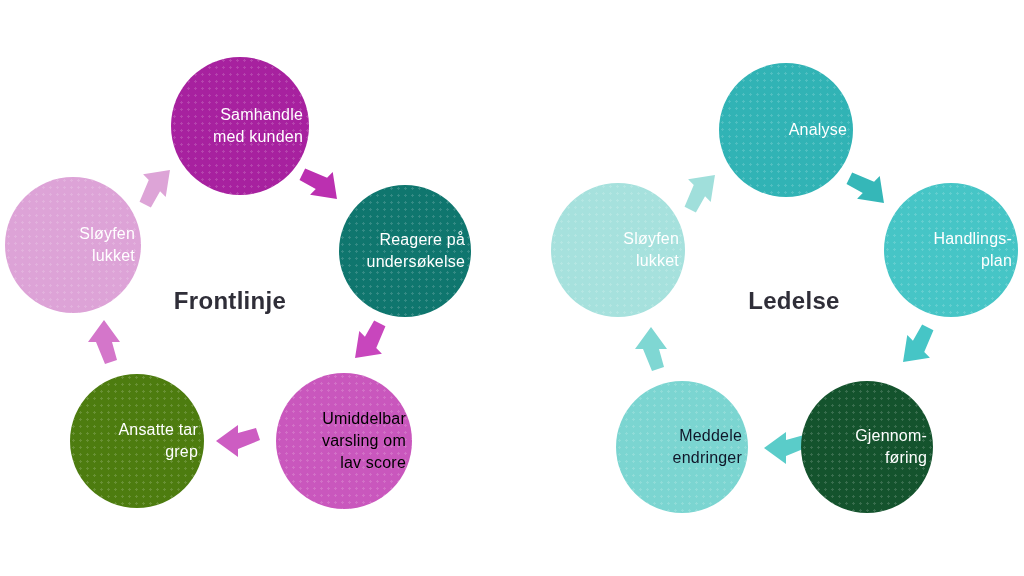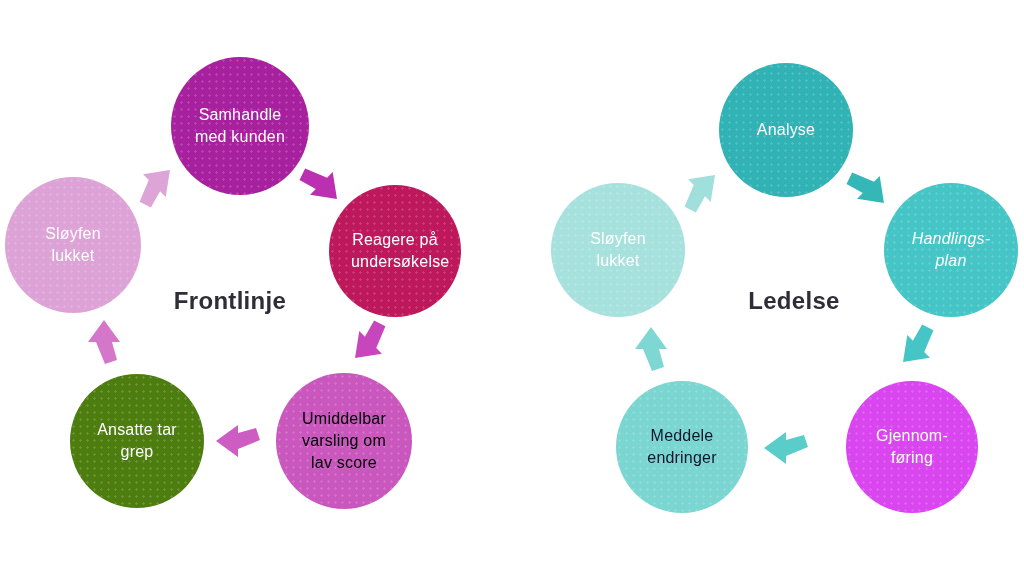--- a/index.html
+++ b/index.html
@@ -27,22 +27,22 @@
     border-radius: 50%;
     background-image: radial-gradient(rgba(255,255,255,0.45) 1px, transparent 1.3px);
     background-size: 7px 7px;
     opacity: .35;
     pointer-events: none;
   }
   .node-label {
     position: relative;
     z-index: 1;
     width: 100%;
-    padding: 0 22px;
-    text-align: center;
+    padding: 0 6px;
+    text-align: right;
     white-space: pre-line;
     color: #ffffff;
     font-size: 16px;
     font-weight: 500;
     line-height: 1.38;
     letter-spacing: .2px;
   }
   .arrow {
     position: absolute;
     overflow: visible;
@@ -78,21 +78,21 @@
       <svg viewBox="0 0 48 40" class="arrow" style="left: 80px; top: 324px; width: 48px; height: 40px; transform: rotate(-90deg);">
         <path d="M26 4 L48 20 L26 36 L26 28 L8 33 L4 21 L26 12 Z" fill="#d476ca"></path>
       </svg>
       <svg viewBox="0 0 48 40" class="arrow" style="left: 129px; top: 167px; width: 48px; height: 40px; transform: rotate(-45deg);">
         <path d="M26 4 L48 20 L26 36 L26 28 L8 33 L4 21 L26 12 Z" fill="#dda4d7"></path>
       </svg>
       <div class="node" style="left: 171px; top: 57px; width: 138px; height: 138px; background: rgb(167, 33, 159);">
         <div class="node-label" style="color: rgb(255, 255, 255);">Samhandle
 med kunden</div>
       </div>
-      <div class="node" style="left: 329px; top: 185px; width: 132px; height: 132px; background: #be185d;">
+      <div class="node" style="left: 339px; top: 185px; width: 132px; height: 132px; background: #0f766e;">
         <div class="node-label" style="color: rgb(255, 255, 255);">Reagere på
 undersøkelse</div>
       </div>
       <div class="node" style="left: 276px; top: 373px; width: 136px; height: 136px; background: rgb(201, 87, 189);">
         <div class="node-label" style="color: #000000;">Umiddelbar
 varsling om
 lav score</div>
       </div>
       <div class="node" style="left: 70px; top: 374px; width: 134px; height: 134px; background: #4d7c0f;">
         <div class="node-label" style="color: rgb(255, 255, 255);">Ansatte tar
@@ -116,24 +116,24 @@
       <svg viewBox="0 0 48 40" class="arrow" style="left: 627px; top: 331px; width: 48px; height: 40px; transform: rotate(-90deg);">
         <path d="M26 4 L48 20 L26 36 L26 28 L8 33 L4 21 L26 12 Z" fill="#7fd7d3"></path>
       </svg>
       <svg viewBox="0 0 48 40" class="arrow" style="left: 674px; top: 172px; width: 48px; height: 40px; transform: rotate(-45deg);">
         <path d="M26 4 L48 20 L26 36 L26 28 L8 33 L4 21 L26 12 Z" fill="#a0dfdb"></path>
       </svg>
       <div class="node" style="left: 719px; top: 63px; width: 134px; height: 134px; background: rgb(49, 179, 181);">
         <div class="node-label" style="color: rgb(255, 255, 255);">Analyse</div>
       </div>
       <div class="node" style="left: 884px; top: 183px; width: 134px; height: 134px; background: rgb(70, 197, 198);">
-        <div class="node-label" style="color: rgb(255, 255, 255); font-style: italic;">Handlings-
+        <div class="node-label" style="color: rgb(255, 255, 255);">Handlings-
 plan</div>
       </div>
-      <div class="node" style="left: 846px; top: 381px; width: 132px; height: 132px; background: #d946ef;">
+      <div class="node" style="left: 801px; top: 381px; width: 132px; height: 132px; background: #14532d;">
         <div class="node-label" style="color: rgb(255, 255, 255);">Gjennom-
 føring</div>
       </div>
       <div class="node" style="left: 616px; top: 381px; width: 132px; height: 132px; background: rgb(123, 213, 209);">
         <div class="node-label" style="color: #0f172a;">Meddele
 endringer</div>
       </div>
       <div class="node" style="left: 551px; top: 183px; width: 134px; height: 134px; background: rgb(166, 225, 221);">
         <div class="node-label" style="color: rgb(255, 255, 255);">Sløyfen
 lukket</div>

